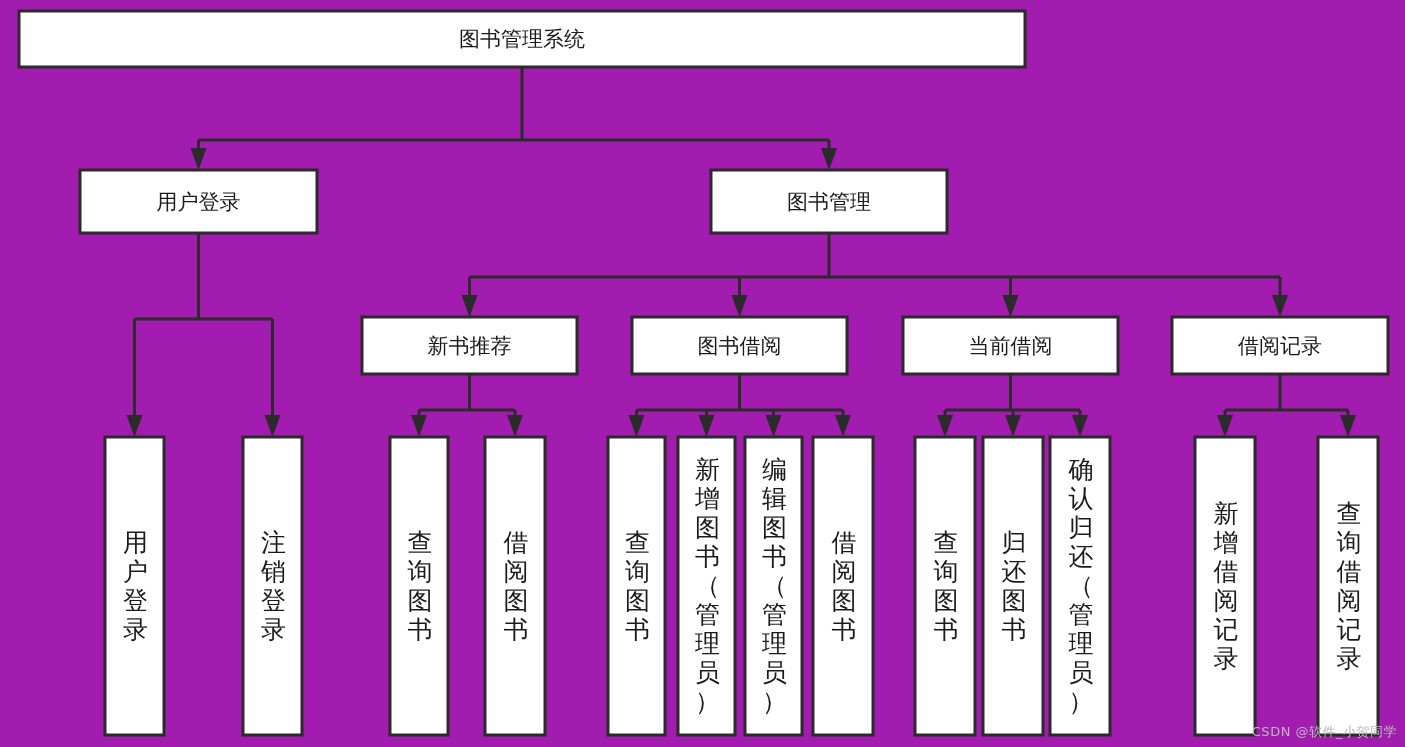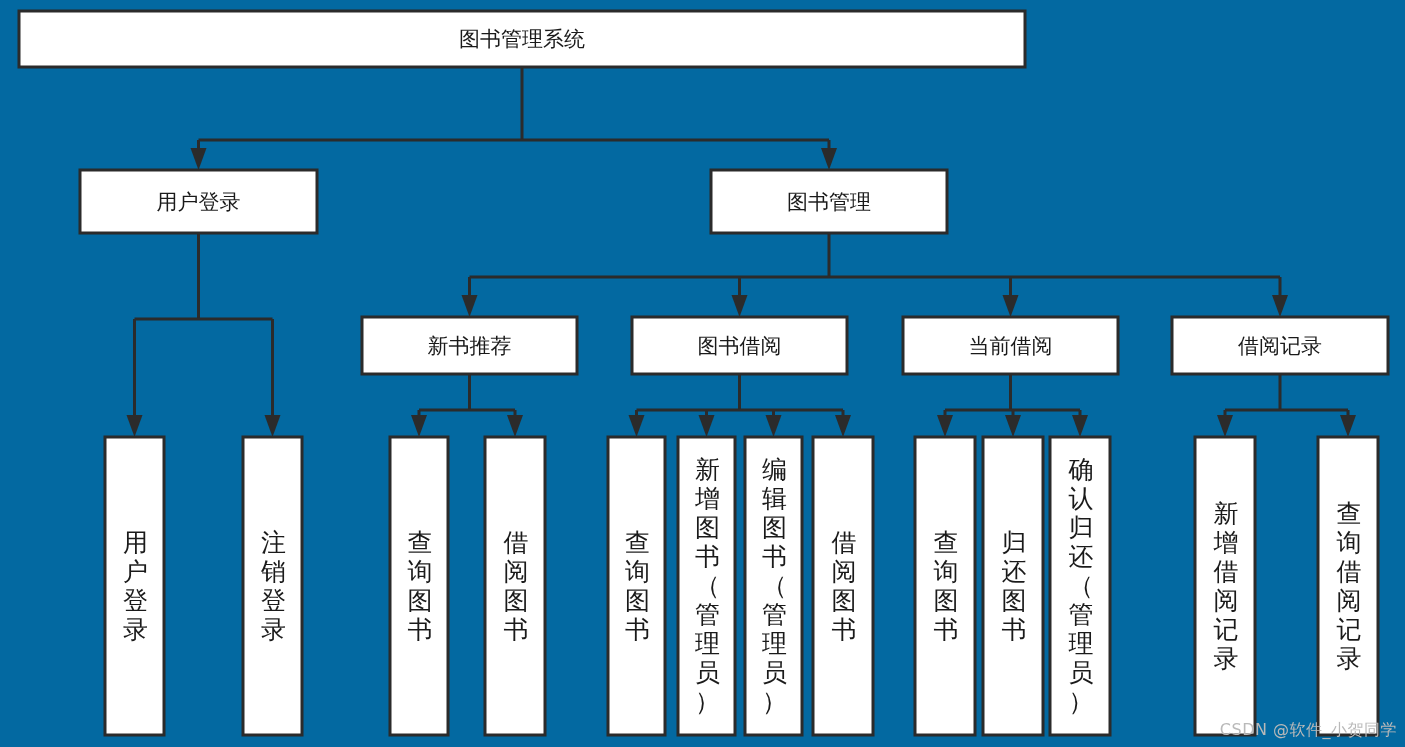--- a/index.html
+++ b/index.html
@@ -10,21 +10,21 @@
   body {
     width: 1405px;
     height: 747px;
     font-family: "DejaVu Sans", "Liberation Sans", sans-serif;
     overflow: hidden;
   }
   #diagram-root {
     position: relative;
     width: 1405px;
     height: 747px;
-    background: #0369a1;
+    background: #a21caf;
   }
   svg#flow-svg {
     position: absolute;
     left: 0;
     top: 0;
     width: 1405px;
     height: 747px;
     display: block;
   }
   .node-rect {
@@ -53,21 +53,21 @@
     fill: #1a1a1a;
     font-family: "DejaVu Sans", "Liberation Sans", sans-serif;
     font-size: 25px;
     text-anchor: middle;
   }
   .watermark {
     position: absolute;
     right: 8px;
     bottom: 6px;
     font-family: "DejaVu Sans", "Liberation Sans", sans-serif;
-    font-size: 16px;
+    font-size: 13px;
     color: #b9b9b9;
     white-space: nowrap;
     letter-spacing: 0.5px;
   }
 </style>
 </head>
 <body>
 
 <div id="diagram-root">
 

